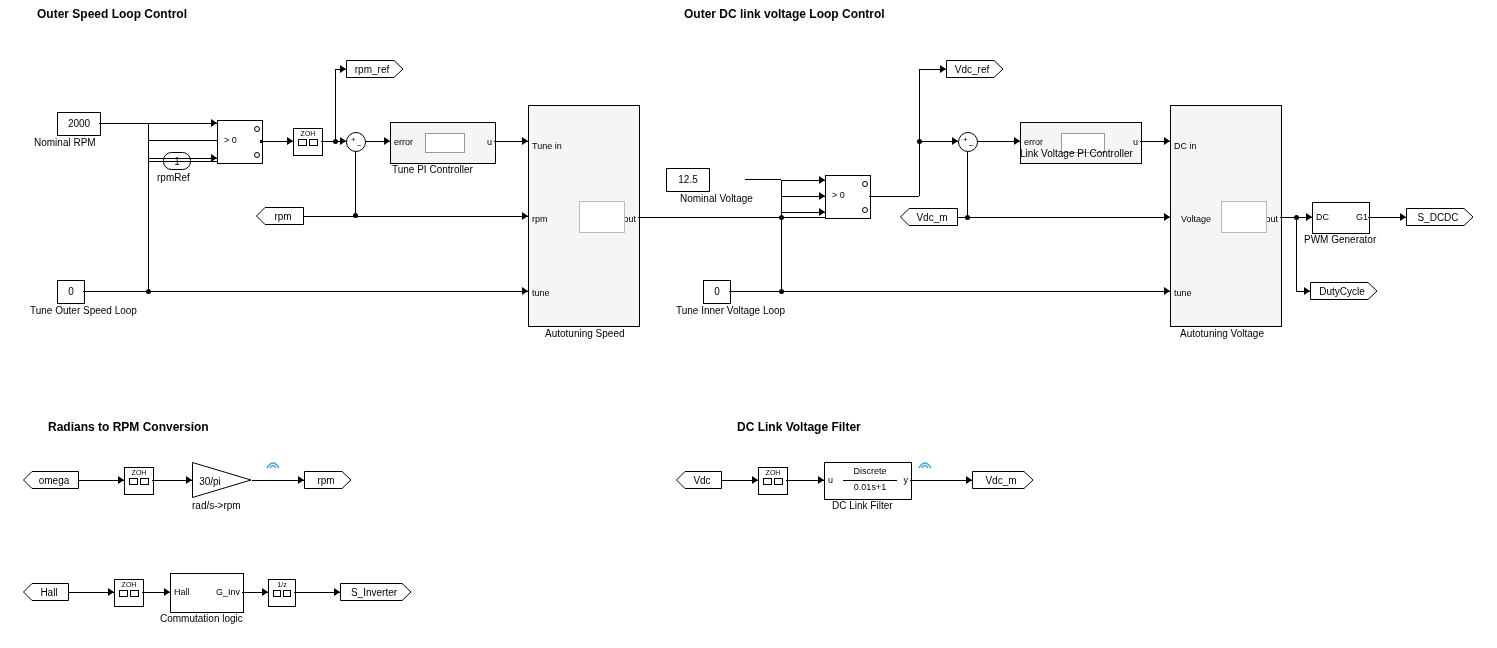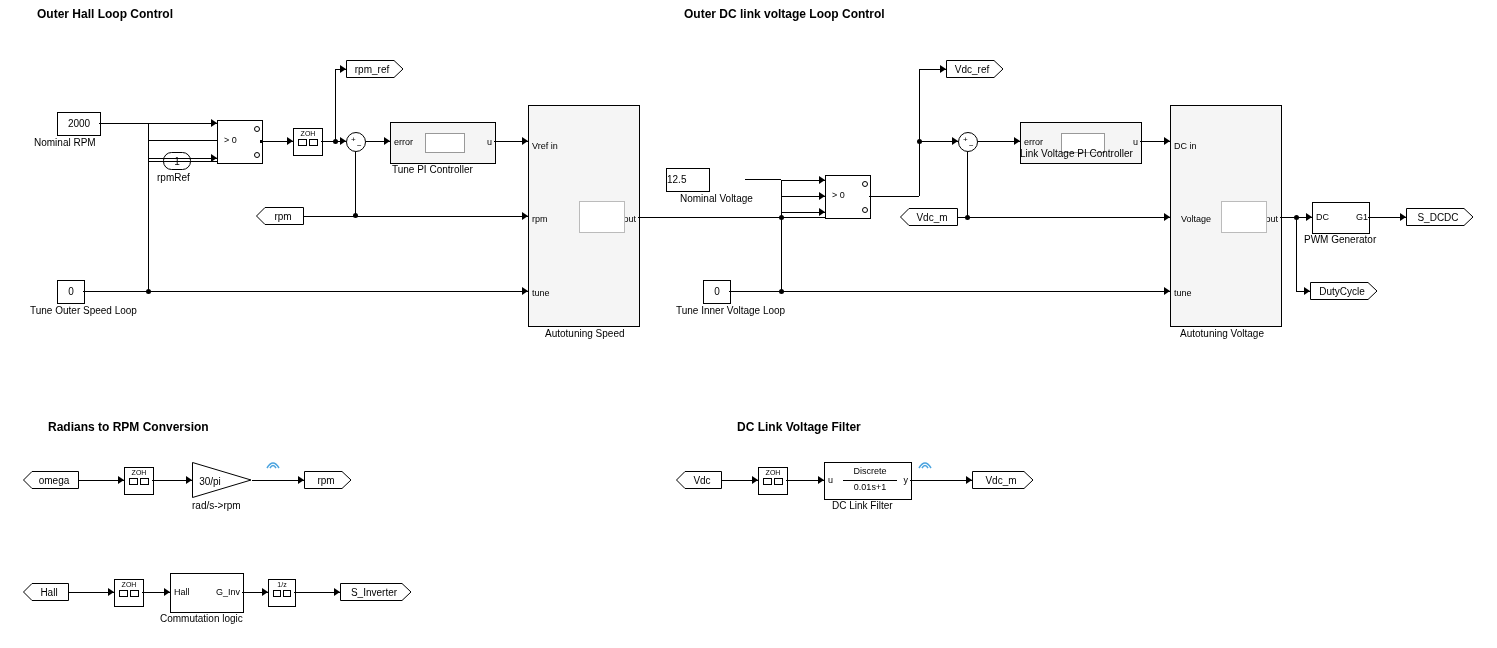--- a/index.html
+++ b/index.html
@@ -14,21 +14,21 @@
   svg.tag{position:absolute;overflow:visible}
   .tagtext{font-size:10px;text-anchor:middle;dominant-baseline:middle}
   .dot{position:absolute;width:5px;height:5px;background:#000;border-radius:50%}
   .subsystem{position:absolute;border:1px solid #000;background:#f5f5f5}
 </style>
 </head>
 <body>
 
 <div class="canvas">
 
-  <div class="title" style="left:37px;top:7px">Outer Hall Loop Control</div>
+  <div class="title" style="left:37px;top:7px">Outer Speed Loop Control</div>
   <div class="title" style="left:684px;top:7px">Outer DC link voltage Loop Control</div>
   <div class="title" style="left:48px;top:420px">Radians to RPM Conversion</div>
   <div class="title" style="left:737px;top:420px">DC Link Voltage Filter</div>
 
   <div class="block" style="left:57px;top:112px;width:42px;height:22px;text-align:center;line-height:22px">2000</div>
   <div class="label" style="left:34px;top:137px">Nominal RPM</div>
 
   <svg class="tag" style="left:163px;top:152px" width="28" height="18">
     <rect x="0.5" y="0.5" width="27" height="17" rx="8" ry="8" fill="#fff" stroke="#000"></rect>
     <text x="14" y="10" class="tagtext">1</text>
@@ -71,21 +71,21 @@
 
   <svg class="tag" style="left:256px;top:207px" width="48" height="18">
     <path d="M0.5 9 L9 0.5 H47.5 V17.5 H9 Z" fill="#fff" stroke="#000"></path>
     <text x="27" y="10" class="tagtext">rpm</text>
   </svg>
 
   <div class="block" style="left:57px;top:280px;width:26px;height:22px;text-align:center;line-height:22px">0</div>
   <div class="label" style="left:30px;top:305px">Tune Outer Speed Loop</div>
 
   <div class="subsystem" style="left:528px;top:105px;width:110px;height:220px">
-    <div class="portlabel" style="left:3px;top:35px">Vref in</div>
+    <div class="portlabel" style="left:3px;top:35px">Tune in</div>
     <div class="portlabel" style="left:3px;top:108px">rpm</div>
     <div class="portlabel" style="left:3px;top:182px">tune</div>
     <div class="portlabel" style="right:3px;top:108px">Vref out</div>
     <div style="position:absolute;left:50px;top:95px;width:44px;height:30px;border:1px solid #bbb;background:#fff"></div>
   </div>
   <div class="label" style="left:545px;top:328px">Autotuning Speed</div>
 
   <div class="line-h" style="left:99px;top:123px;width:118px"></div>
   <div class="line-v" style="left:148px;top:123px;height:38px"></div>
   <div class="line-h" style="left:148px;top:161px;width:69px"></div>
@@ -104,21 +104,21 @@
   <div class="line-h" style="left:83px;top:291px;width:445px"></div>
   <div class="line-v" style="left:148px;top:140px;height:151px"></div>
   <div class="dot" style="left:146px;top:289px"></div>
   <div class="line-h" style="left:148px;top:158px;width:69px"></div>
 
   <div class="line-h" style="left:638px;top:217px;width:187px"></div>
   <div class="line-v" style="left:781px;top:180px;height:37px"></div>
   <div class="line-h" style="left:781px;top:180px;width:44px"></div>
   <div class="dot" style="left:779px;top:215px"></div>
 
-  <div class="block" style="left:666px;top:168px;width:42px;height:22px;text-align:left;line-height:22px">12.5</div>
+  <div class="block" style="left:666px;top:168px;width:42px;height:22px;text-align:center;line-height:22px">12.5</div>
   <div class="label" style="left:680px;top:193px">Nominal Voltage</div>
   <div class="line-h" style="left:745px;top:179px;width:36px"></div>
 
   <div class="block" style="left:825px;top:175px;width:44px;height:42px">
     <div style="position:absolute;left:6px;top:14px;font-size:9px">&gt; 0</div>
     <div style="position:absolute;right:2px;top:5px;width:4px;height:4px;border:1px solid #000;border-radius:50%"></div>
     <div style="position:absolute;right:2px;bottom:5px;width:4px;height:4px;border:1px solid #000;border-radius:50%"></div>
   </div>
 
   <div class="line-h" style="left:869px;top:196px;width:50px"></div>

